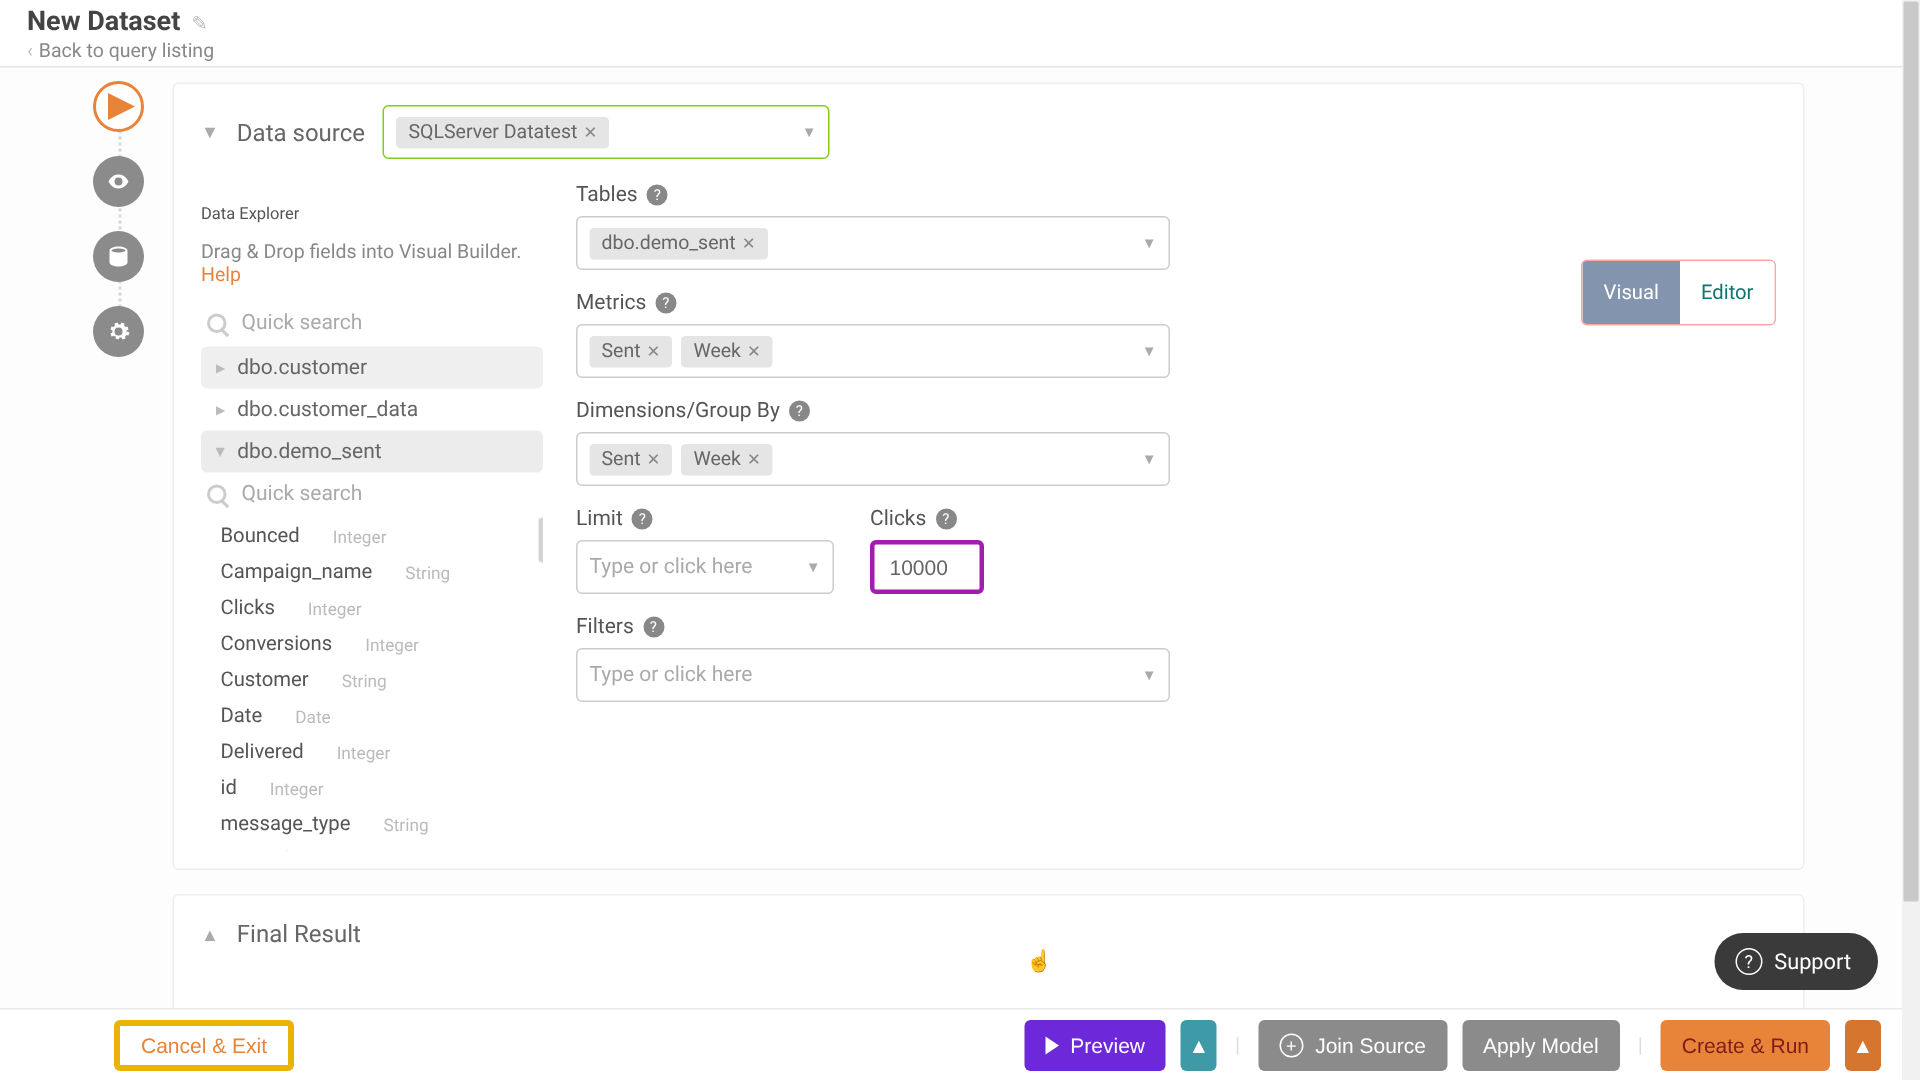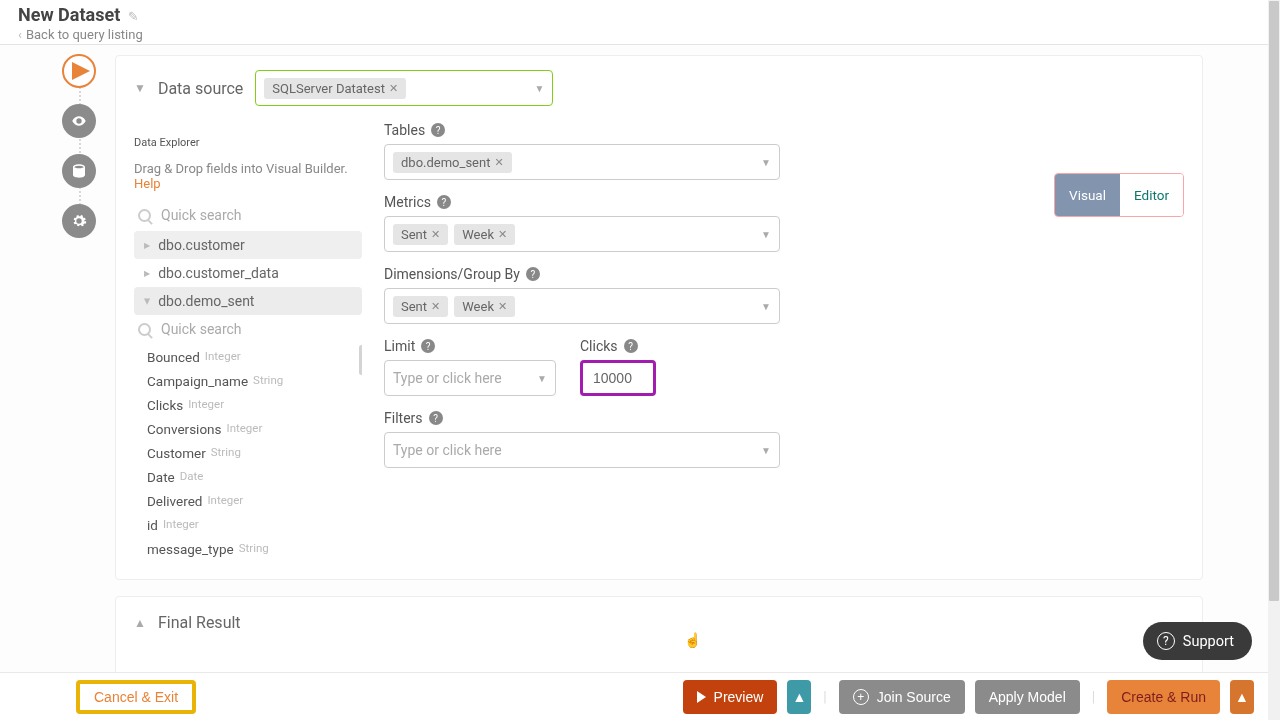--- a/index.html
+++ b/index.html
@@ -30,21 +30,21 @@
 .lens { width: 13px; height: 13px; border: 2px solid #ccc; border-radius: 50%; position: relative; }
 .lens:after { content: ""; position: absolute; width: 6px; height: 2px; background: #ccc; transform: rotate(45deg); bottom: -3px; right: -4px; }
 .search-ph { color: #aaa; font-size: 14px; }
 .table-list { }
 .table-item { display: flex; align-items: center; gap: 8px; padding: 6px 10px; border-radius: 4px; font-size: 14px; color: #666; cursor: pointer; }
 .table-item .tri { color: #bbb; font-size: 8px; display: inline-block; }
 .table-item.sel, .table-item:hover { background: #efefef; }
 .table-item.active { background: #ececec; }
 .field-list { max-height: 222px; overflow: hidden; border-left: 1px solid transparent; position: relative; }
 .field-scroll { position: absolute; right: -2px; top: 0; width: 5px; height: 30px; background: #d4d4d4; border-radius: 3px; }
-.field-item { padding: 4px 12px; font-size: 13.5px; color: #555; display: flex; align-items: flex-start; gap: 5px; cursor: grab; }
+.field-item { padding: 4px 12px; font-size: 13.5px; color: #555; display: flex; align-items: flex-end; gap: 22px; cursor: grab; }
 .field-item .ft { color: #bbb; font-size: 11.5px; }
 .mid-col { position: absolute; left: 268px; top: 4px; width: 520px; }
 .lbl-row { display: flex; align-items: center; gap: 6px; color: #555; font-size: 14px; margin: 0 0 6px; }
 .help-q { width: 14px; height: 14px; border-radius: 50%; background: #888; color: #fff; font-size: 10px; display: inline-flex; align-items: center; justify-content: center; cursor: help; }
 .wide-combo { width: 396px; height: 36px; border: 1px solid #ccc; border-radius: 4px; display: flex; align-items: center; padding: 0 8px; gap: 6px; background: #fff; }
 .wide-combo.short { width: 172px; }
 .placeholder-combo { color: #aaa; font-size: 14px; }
 .combo-gap { height: 14px; }
 .row { display: flex; gap: 24px; }
 .limit-input { width: 76px; height: 36px; border: 3px solid #a21caf; border-radius: 4px; padding: 0 10px; font-size: 14px; color: #666; }
@@ -61,21 +61,21 @@
 .step.first .inner { width: 18px; height: 18px; background: #e8833a; clip-path: polygon(0 0, 100% 50%, 0 100%); transform: translateX(2px); }
 .step.gray { background: #8b8b8b; color: #fff; }
 .step.s2 { top: 50px; left: 0; }
 .step.s3 { top: 100px; left: 0; }
 .step.s4 { top: 150px; left: 0; }
 .step svg { width: 16px; height: 16px; fill: #fff; }
 .footer { position: absolute; left: 0; right: 12px; bottom: 0; height: 48px; background: #fff; border-top: 1px solid #e9e9e9; display: flex; align-items: center; padding: 0 14px 0 76px; gap: 10px; }
 .btn { height: 34px; border-radius: 4px; display: inline-flex; align-items: center; padding: 0 14px; font-size: 14px; cursor: pointer; border: none; gap: 8px; }
 .btn.outline { border: 4px solid #eab308; color: #e8833a; background: #fff; }
 .spacer { flex: 1; }
-.btn.teal { background: #c2410c; color: #fff; }
+.btn.teal { background: #6d28d9; color: #fff; }
 .btn.teal-dark { background: #3f9aa7; color: #fff; width: 24px; padding: 0; justify-content: center; }
 .btn.slate { background: #8b8b8b; color: #fff; }
 .btn.orange { background: #e8833a; color: #7f1d1d; font-weight: 500; }
 .btn.orange-dark { background: #d6752e; color: #fff; width: 24px; padding: 0; justify-content: center; }
 .btn .plus-circ { width: 16px; height: 16px; border: 1.5px solid #fff; border-radius: 50%; display: inline-flex; align-items: center; justify-content: center; font-size: 12px; line-height: 1; }
 .play { width: 0; height: 0; border-left: 9px solid #fff; border-top: 6px solid transparent; border-bottom: 6px solid transparent; }
 .vsep { color: #ddd; padding: 0 2px; }
 .support { position: absolute; right: 28px; bottom: 60px; background: #3a3a3a; color: #fff; border-radius: 22px; height: 38px; padding: 0 18px 0 14px; display: flex; align-items: center; gap: 8px; cursor: pointer; font-size: 14.5px; }
 .support .q { width: 18px; height: 18px; border: 1.5px solid #fff; border-radius: 50%; display: inline-flex; align-items: center; justify-content: center; font-size: 12px; }
 .cursor { position: absolute; left: 684px; top: 632px; font-size: 14px; color: #888; pointer-events: none; }

